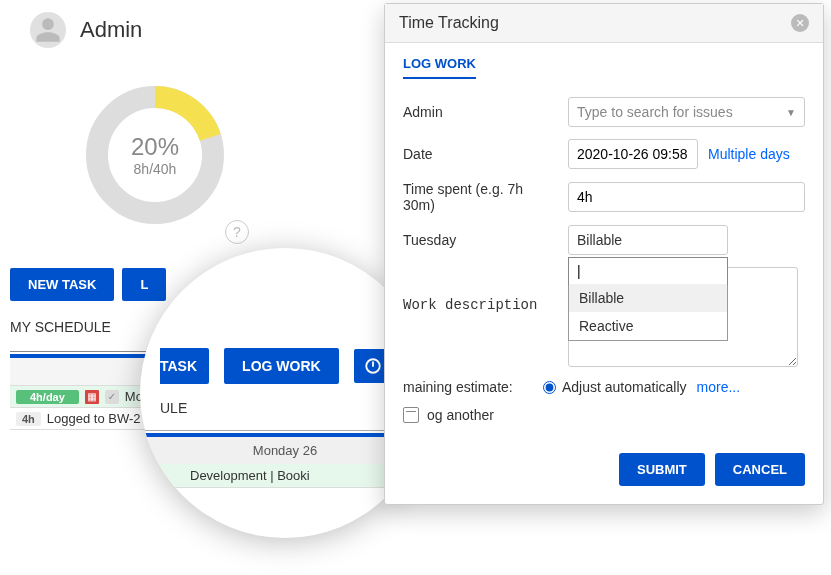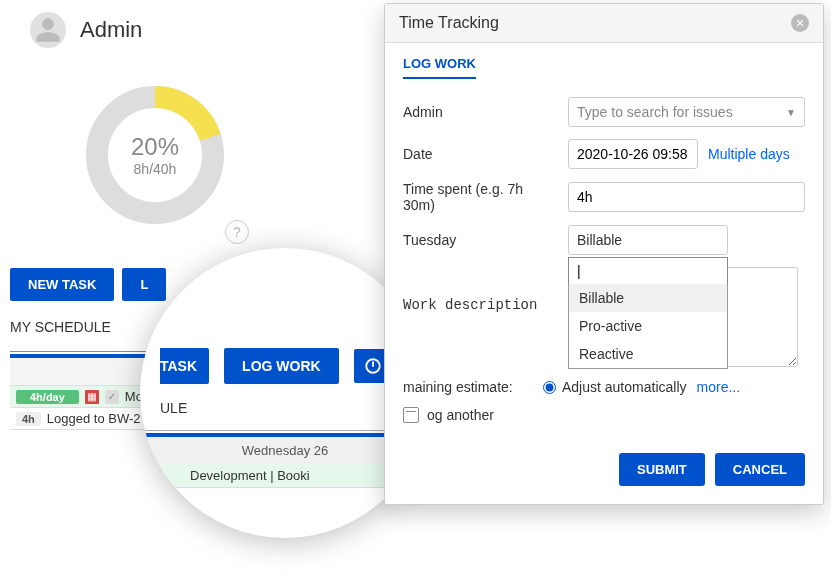--- a/index.html
+++ b/index.html
@@ -141,21 +141,21 @@
       <button class="btn icon-only">
         <svg width="18" height="18" viewBox="0 0 24 24" fill="none" stroke="#fff" stroke-width="2.5">
             <circle cx="12" cy="12" r="9"></circle>
             <path d="M12 7v5" stroke-linecap="round"></path>
           </svg>
       </button>
     </div>
     <div class="mag-label">ULE</div>
     <div class="mag-sep0"></div>
     <div class="mag-sep"></div>
-    <div class="mag-head">Wednesday 26</div>
+    <div class="mag-head">Monday 26</div>
     <div class="mag-row1">Development | Booki</div>
   </div>
 </div>
 
 <div class="dialog">
   <div class="dialog-header">
     <span class="dialog-title">Time Tracking</span>
     <span class="dialog-close">✕</span>
   </div>
   <div class="dialog-body">
@@ -180,21 +180,20 @@
       <input class="finput" value="4h" style="">
     </div>
 
     <div class="frow">
       <label>Tuesday</label>
       <div class="cat-wrap">
         <div class="cat-sel">Billable</div>
         <div class="cat-dd">
           <div class="cat-search-wrap"><input class="cat-search" value="|" style=""></div>
           <div class="cat-opt hl">Billable</div>
-          <div class="cat-opt">Pro-active</div>
           <div class="cat-opt">Reactive</div>
         </div>
       </div>
     </div>
 
     <div class="frow align-top">
       <label>Work description</label>
       <textarea class="ftextarea" style=""></textarea>
     </div>
 

